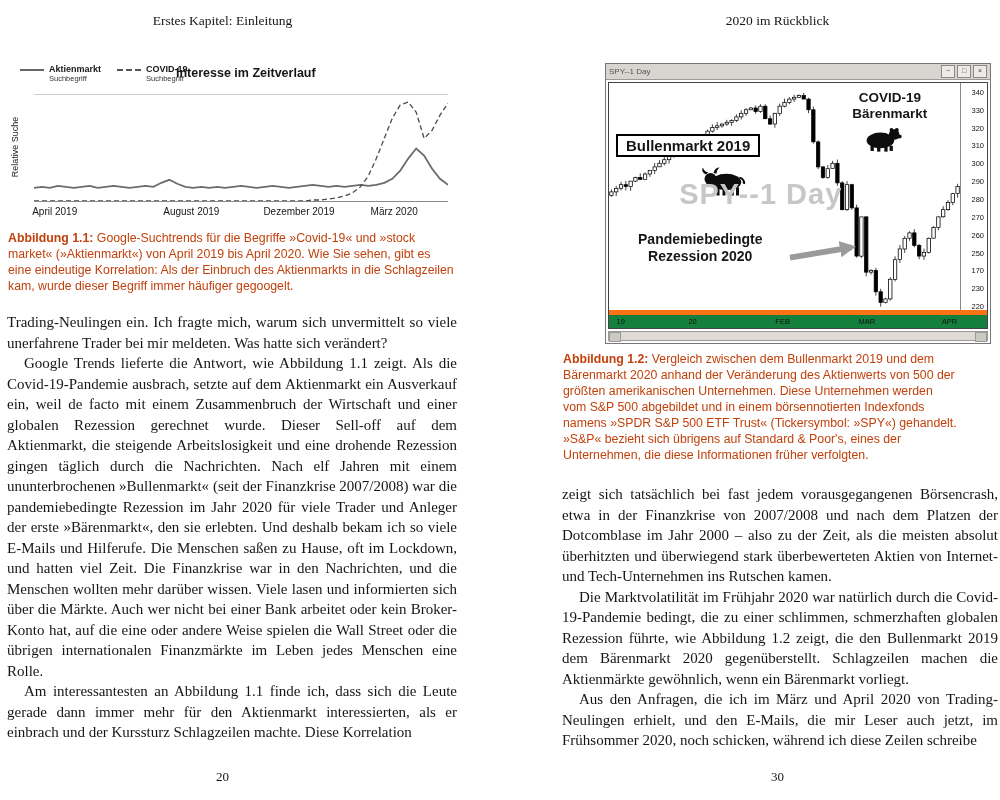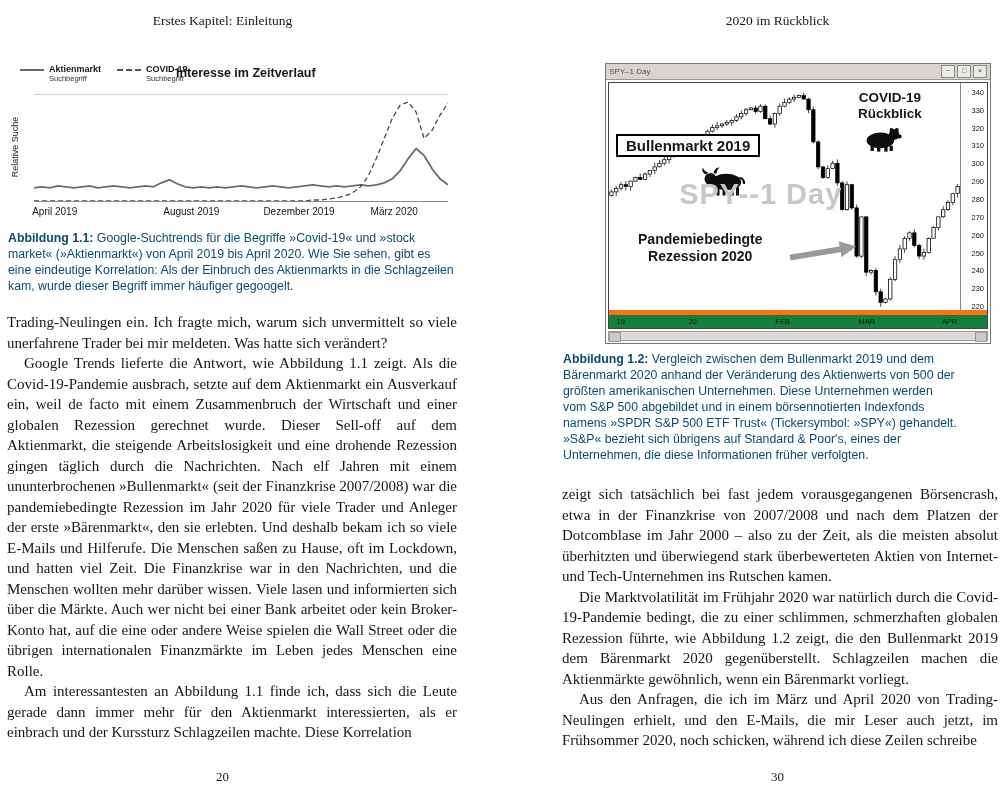--- a/index.html
+++ b/index.html
@@ -29,21 +29,21 @@
          transform:rotate(-90deg);font-size:9px;color:#222;}
   .plot1{position:absolute;left:26px;top:34px;width:414px;height:106px;
          border-top:1px solid #cfcfcf;border-bottom:1px solid #8a8a8a;}
   .plot1 svg{position:absolute;left:0;top:0;width:100%;height:100%;}
   .xticks1{position:absolute;left:26px;top:146px;width:414px;height:12px;}
   .xtick1{position:absolute;font-size:10px;font-weight:normal;white-space:nowrap;
           transform:translateX(-50%);}
 
   
   .caption{position:absolute;margin:0;font-family:"Liberation Sans", sans-serif;
-           font-size:12.3px;line-height:16px;color:#0c4a6e;}
+           font-size:12.3px;line-height:16px;color:#c2410c;}
   #cap1{left:8px;top:230px;width:447px;}
   #cap2{left:563px;top:351px;width:394px;}
 
   
   .bodytext{position:absolute;font-size:15px;line-height:20.5px;text-align:justify;}
   .bodytext p{margin:0;}
   .bodytext p.ind{text-indent:17px;}
   #body-left{left:7px;top:312px;width:450px;}
   #body-right{left:562px;top:484px;width:436px;}
 
@@ -303,21 +303,21 @@
             <rect x="22" y="27" width="4" height="11"></rect>
             <rect x="30" y="28" width="4" height="10"></rect>
             <rect x="41" y="28" width="4" height="10"></rect>
             <rect x="48" y="27" width="4" height="11"></rect>
             <path d="M53,13 q8,2 7,10 l-3,-1 q1,-5 -5,-7 z"></path>
           </g>
         </svg>
 
         <div class="bear-label">
           <span>COVID-19</span><br>
-          <span>Rückblick</span>
+          <span>Bärenmarkt</span>
         </div>
 
         <svg class="bear-icon" viewBox="0 0 64 40">
           <g fill="#0d0d0d">
             <ellipse cx="28" cy="23" rx="21" ry="12"></ellipse>
             <circle cx="49" cy="14" r="8"></circle>
             <circle cx="45" cy="7" r="3"></circle>
             <circle cx="53" cy="7" r="3"></circle>
             <ellipse cx="56" cy="17" rx="4.5" ry="3"></ellipse>
             <rect x="13" y="31" width="5" height="8"></rect>
@@ -348,21 +348,21 @@
           <div class="ylab2" style="top: 3.84615%;">340</div>
           <div class="ylab2" style="top: 11.5385%;">330</div>
           <div class="ylab2" style="top: 19.2308%;">320</div>
           <div class="ylab2" style="top: 26.9231%;">310</div>
           <div class="ylab2" style="top: 34.6154%;">300</div>
           <div class="ylab2" style="top: 42.3077%;">290</div>
           <div class="ylab2" style="top: 50%;">280</div>
           <div class="ylab2" style="top: 57.6923%;">270</div>
           <div class="ylab2" style="top: 65.3846%;">260</div>
           <div class="ylab2" style="top: 73.0769%;">250</div>
-          <div class="ylab2" style="top: 80.7692%;">240</div>
+          <div class="ylab2" style="top: 80.7692%;">170</div>
           <div class="ylab2" style="top: 88.4615%; text-align: right;">230</div>
           <div class="ylab2" style="top: 96.1538%;">220</div>
         </div>
       <div class="xaxis2" id="candleXaxis">
           <span class="xlab2" style="left: 2%;">19</span>
           <span class="xlab2" style="left: 21%;">20</span>
           <span class="xlab2" style="left: 44%;">FEB</span>
           <span class="xlab2" style="left: 66%;">MAR</span>
           <span class="xlab2" style="left: 88%;">APR</span>
         </div>

